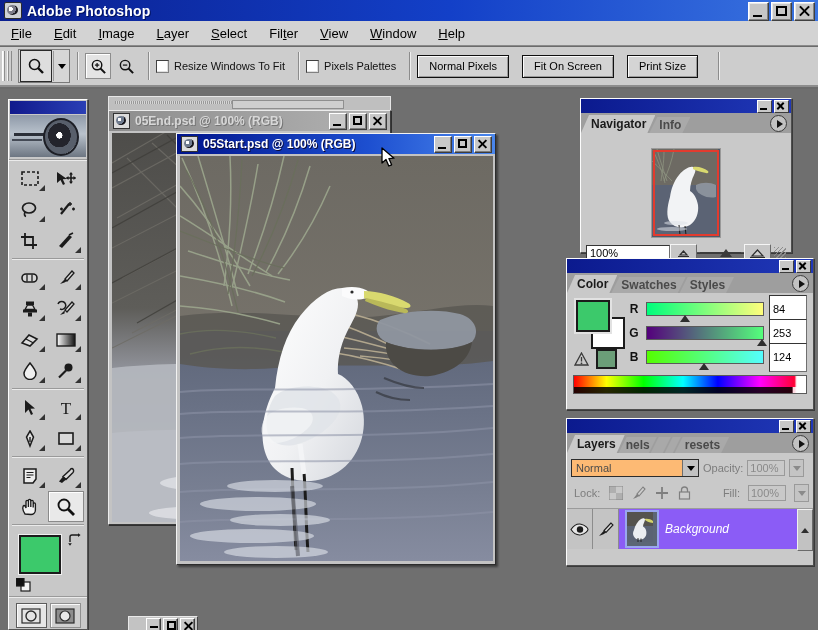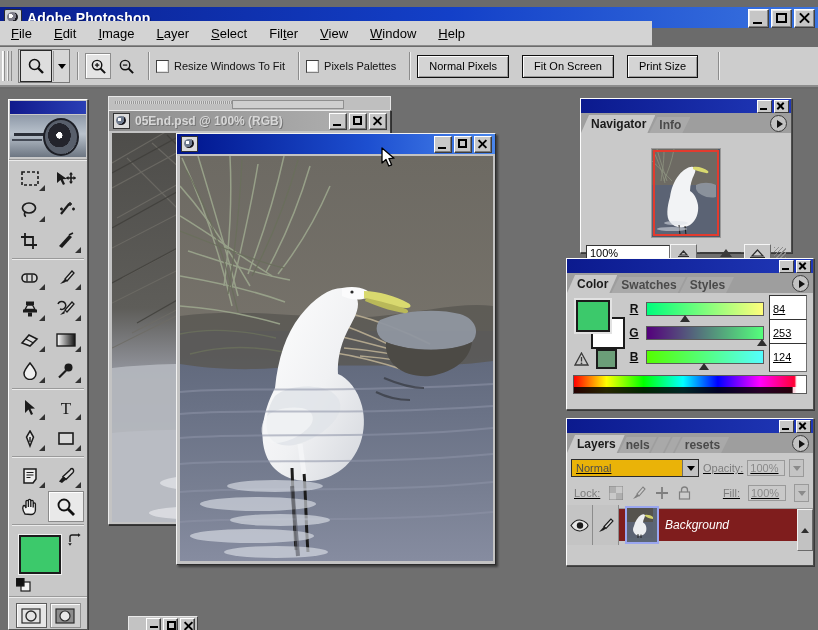--- a/index.html
+++ b/index.html
@@ -8,21 +8,21 @@
     font-family:"Liberation Sans", sans-serif;
     background:#6b6b6b;
     -webkit-font-smoothing:none;
   }
   #app{position:relative;width:818px;height:630px;}
 
   
   .titlebar{
     position:absolute;left:0;top:0;width:818px;height:21px;
     background:linear-gradient(90deg,#0a1f8f 0%,#1340c8 55%,#3a74e0 100%);
-    display:flex;align-items:center;margin-top:7px;
+    display:flex;align-items:center;
   }
   .titlebar .tb-icon{
     width:16px;height:15px;margin-left:4px;margin-right:5px;
     background:#cfd2d6;border:1px solid #2b2b2b;border-radius:2px;
     position:relative;overflow:hidden;flex:0 0 auto;
   }
   .titlebar .tb-icon:before{
     content:"";position:absolute;left:2px;top:2px;width:11px;height:10px;
     background:radial-gradient(circle at 35% 40%,#fff 0 22%,#7d7d8a 23% 55%,#1c1c24 56% 100%);
     border-radius:50%;
@@ -39,21 +39,21 @@
     position:relative;cursor:pointer;
   }
   .wbtn i{position:absolute;display:block;background:#000;}
   .wbtn.min i{left:4px;bottom:3px;width:9px;height:2px;}
   .wbtn.max i{left:4px;top:3px;width:11px;height:10px;background:none;border:2px solid #000;box-sizing:border-box;}
   .wbtn.cls i{left:3px;top:7px;width:13px;height:2px;transform:rotate(45deg);}
   .wbtn.cls i+i{transform:rotate(-45deg);}
 
   
   .menubar{
-    position:absolute;left:0;top:21px;width:652px;height:25px;
+    position:absolute;left:0;top:21px;width:818px;height:25px;
     background:#d3d3d3;border-bottom:1px solid #8a8a8a;
     display:flex;align-items:center;padding-left:8px;box-sizing:border-box;
   }
   .menuitem{
     font-size:13px;color:#000;margin-right:16px;cursor:pointer;padding:1px 3px;
   }
   .menuitem u{text-decoration:underline;}
 
   
   .optionsbar{
@@ -187,21 +187,21 @@
     background:#c9c9c9;clip-path:polygon(8px 0,100% 0,calc(100% - 8px) 100%,0 100%);
     margin-right:-6px;
   }
   .ptab.inactive{background:#a9a9a9;color:#4a4a4a;height:16px;}
   .pal-menu{
     position:absolute;right:4px;top:2px;width:15px;height:15px;border-radius:50%;
     background:#c2c2c2;border:1px solid #3b3b3b;display:flex;align-items:center;justify-content:center;
     cursor:pointer;
   }
   .tri-r{width:0;height:0;border-top:4px solid transparent;border-bottom:4px solid transparent;border-left:6px solid #111;margin-left:2px;}
-  .pal-body{padding:5px;text-decoration:underline;}
+  .pal-body{padding:5px;}
 
   .navthumb{
     width:68px;height:88px;margin:10px auto 0 auto;background:#4d5a6b;
     border:1px solid #999;position:relative;overflow:hidden;
   }
   .navbox{position:absolute;left:1px;top:1px;right:1px;bottom:1px;border:2px solid #e23b2e;pointer-events:none;}
   .navfoot{display:flex;align-items:center;height:18px;margin-top:6px;gap:0;}
   .txtfield{
     background:#fff;border:1px solid #6f6f6f;border-top-color:#343434;border-left-color:#343434;
     font-size:11px;padding:1px 3px;box-sizing:border-box;color:#000;
@@ -224,35 +224,35 @@
     border-left:5px solid transparent;border-right:5px solid transparent;border-bottom:7px solid #2e2e2e;}
   .cfield{width:38px;height:29px;}
   .spectrum{height:17px;border:1px solid #5a5a5a;margin-top:4px;position:relative;
     background:linear-gradient(90deg,#ff0000 0%,#ffff00 14%,#00ff00 30%,#00ffff 47%,#0000ff 62%,#ff00ff 80%,#ff0033 95%,#ffffff 96% 100%);}
   .spectrum:after{content:"";position:absolute;left:0;right:0;bottom:0;height:6px;
     background:linear-gradient(90deg,#000,#000 94%,#fff 94.5%);opacity:.85;}
   .gamut{width:15px;height:14px;position:relative;margin-right:3px;}
 
   .lay-row{display:flex;align-items:center;height:22px;margin-bottom:3px;gap:4px;}
   .lay-sel{
-    flex:1;height:18px;background:#eab308;border:1px solid #2c2c2c;
+    flex:1;height:18px;background:#fdba74;border:1px solid #2c2c2c;
     display:flex;align-items:center;justify-content:space-between;font-size:11px;color:#4c4c4c;
     padding:0 0 0 4px;box-sizing:border-box;cursor:pointer;
   }
   .lay-arrow{width:15px;height:16px;background:#c2c2c2;border-left:1px solid #6e6e6e;
     display:flex;align-items:center;justify-content:center;}
   .lay-lbl{font-size:11px;color:#7d7d7d;}
   .opbox{width:38px;height:16px;border:1px solid #9a9a9a;background:#c9c9c9;color:#8a8a8a;
     font-size:11px;display:flex;align-items:center;padding-left:2px;box-sizing:border-box;}
   .opstep{width:13px;height:16px;border:1px solid #9a9a9a;background:#c4c4c4;display:flex;
     align-items:center;justify-content:center;cursor:pointer;}
   .lockrow{display:flex;align-items:center;gap:8px;height:22px;padding-left:3px;}
   .lockicon{width:15px;height:15px;display:flex;align-items:center;justify-content:center;cursor:pointer;opacity:.55;}
   .layer-list{margin-top:4px;border-top:1px solid #9b9b9b;position:relative;}
-  .layer-item{display:flex;align-items:center;height:32px;background:#7f1d1d;}
+  .layer-item{display:flex;align-items:center;height:40px;background:#8b5cf6;}
   .li-eye{width:25px;height:40px;display:flex;align-items:center;justify-content:center;
     background:#c4c4c4;border-right:1px solid #8c8c8c;cursor:pointer;}
   .li-brush{width:25px;height:40px;display:flex;align-items:center;justify-content:center;
     background:#c4c4c4;border-right:1px solid #8c8c8c;cursor:pointer;}
   .li-thumb{width:30px;height:34px;margin:0 6px;border:2px solid #9aa6f0;background:#5c6675;overflow:hidden;}
   .li-name{flex:1;font-size:12px;font-style:italic;color:#fff;}
   .li-lock{width:20px;display:flex;align-items:center;justify-content:center;}
   .lay-scroll{position:absolute;right:0;top:0;width:14px;height:40px;background:#c2c2c2;
     border:1px solid #f0f0f0;border-right-color:#6a6a6a;border-bottom-color:#6a6a6a;
     display:flex;align-items:center;justify-content:center;cursor:pointer;}
@@ -636,20 +636,21 @@
             <ellipse cx="95" cy="380" rx="58" ry="7"></ellipse>
         </g>
         <path d="M126 300 C128 320 132 345 136 368" stroke="#8e9199" stroke-width="5" fill="none" opacity="0.7"></path>
       </svg>
     </div>
   </div>
 
   <div class="docwin" style="left:176px;top:133px;width:320px;height:432px;border:1px solid #f2f2f2;border-right-color:#2c2c2c;border-bottom-color:#2c2c2c;box-shadow:2px 2px 2px rgba(0,0,0,.45);">
     <div class="dtitle active">
       <span class="dt-ico"></span>
+      <span class="dt-text">05Start.psd @ 100% (RGB)</span>
       <div class="dwbtns">
         <div class="dwbtn min">
             <i></i>
           </div>
         <div class="dwbtn max">
             <i></i>
           </div>
         <div class="dwbtn cls">
             <i></i>
             <i></i>

